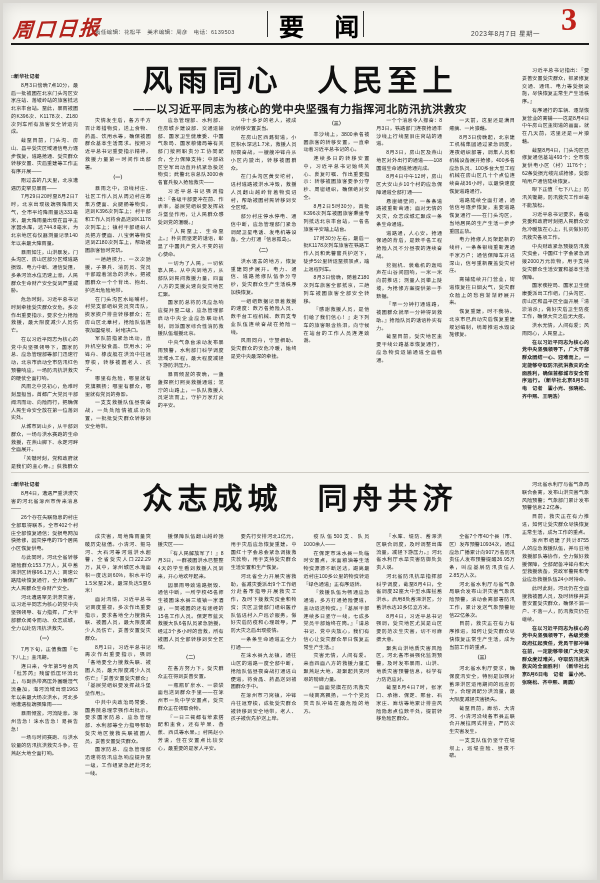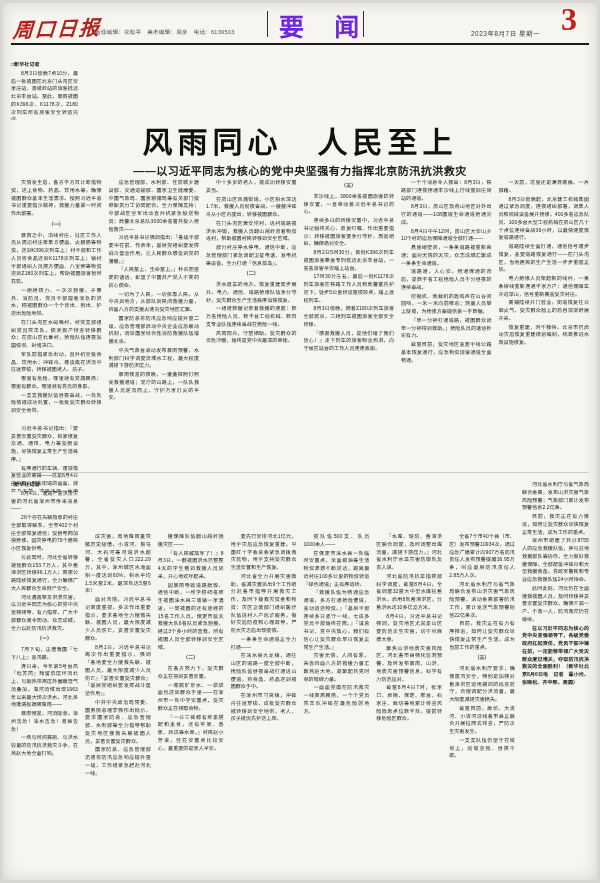--- a/index.html
+++ b/index.html
@@ -20,31 +20,31 @@
     font-family:"Liberation Serif",serif;font-weight:bold;font-style:italic;
     font-size:20px;color:#b3231c;letter-spacing:2px;
     transform:rotate(-2deg) skewX(-6deg);
   }
   .editors{position:absolute;left:84px;top:25px;font-size:5.5px;color:#4a4a4a;letter-spacing:.3px;}
   .hdr-bar{position:absolute;top:8px;width:1px;height:26px;background:#333;}
   .hdr-bar.b1{left:256px;}
   .hdr-bar.b2{left:352px;}
   .section-title{
     position:absolute;left:268px;top:4px;
-    font-family:"Liberation Serif",serif;font-weight:bold;font-size:25px;color:#6d28d9;
+    font-family:"Liberation Serif",serif;font-weight:bold;font-size:25px;color:#000000;
     letter-spacing:12px;white-space:nowrap;
   }
   .hdr-date{position:absolute;left:460px;top:25px;font-size:6.5px;color:#3c3c3c;letter-spacing:.5px;}
   .page-num{
     position:absolute;left:550px;top:-2px;
     font-family:"Liberation Serif",serif;font-weight:bold;font-size:32px;color:#c0221a;
   }
   
   .article{display:flex;gap:7px;box-sizing:border-box;}
-  .article.a1{height:424px;padding-top:8px;flex-direction:column;}
+  .article.a1{height:424px;padding-top:20px;}
   .article.a2{height:408px;padding-top:2px;}
   .article-divider{height:1px;background:#cfccc5;margin:3px 0 2px;}
   .col{width:67px;flex:0 0 67px;overflow:hidden;}
   .col.first{padding-top:8px;box-sizing:border-box;}
   .mid{flex:1 1 auto;display:flex;flex-direction:column;min-width:0;}
   .headline-block{text-align:center;}
   .a1 .headline-block{height:52px;}
   .a2 .headline-block{height:56px;padding-top:6px;box-sizing:border-box;}
   .headline{
     font-size:30px;line-height:1.08;font-weight:900;color:#101010;
@@ -90,21 +90,21 @@
           <p>危急时刻，习近平总书记时刻牵挂受灾群众安危，多次作出重要指示，要求全力抢险救援，最大限度减少人员伤亡。</p>
           <p>在以习近平同志为核心的党中央坚强领导下，国家防总、应急管理部等部门迅速行动，北京市启动全市防汛红色预警响应，一场防汛抗洪救灾的硬仗全面打响。</p>
           <p>风雨之中见初心，危难时刻显担当。首都广大党员干部闻汛而动、向险而行，把确保人民生命安全放在第一位落到实处。</p>
           <p>从城市到山乡，从干部到群众，一场与洪水赛跑的生命救援，在燕山脚下、永定河畔全面展开。</p>
           <p>『关键时刻，党和政府就是我们的主心骨。』获救群众朴素的话语，道出了大家的心声。</p>
         </div>
     </div>
     <div class="mid">
       <div class="headline-block">
         <div class="headline">风雨同心　人民至上</div>
-        <div class="subhead">——以习近平同志为核心的党中央坚强有力指挥北京防汛抗洪救灾</div>
+        <div class="subhead">——以习近平同志为核心的党中央坚强有力指挥河北防汛抗洪救灾</div>
       </div>
       <div class="midcols">
         <div class="mcol coltext">
             <p>灾情发生后，各方千方百计筹措物资，送上食物、药品、饮用水等，确保被困群众基本生活需求。按照习近平总书记重要指示精神，救援力量第一时间作出部署。</p>
             <p class="sec-mark">（一）</p>
             <p>暴雨之中，沿线村庄、社区工作人员从周边村庄筹集方便面、火腿肠等物资，送到K396次列车上；村干部和工作人员将食品送到K1178次列车上；镇村干部组织人员把方便面、八宝粥等物资送到Z180次列车上，帮助被困旅客暂时充饥。</p>
             <p>一趟趟接力、一次次驰援，子弟兵、消防员、党员干部蹚着湍急的洪水，把被困群众一个个背出、抱出、护送出危险地带。</p>
             <p>在门头沟区水峪嘴村，村党支部组织党员突击队，挨家挨户排查转移群众；在房山区北章村，抢险队伍连夜加固堤坝、封堵决口。</p>
             <p>军队前指紧急出动，直升机空投食品、饮用水；冲锋舟、橡皮艇在洪流中往返穿梭，转移被困老人、孩子。</p>
             <p>哪里有危险，哪里就有党旗飘扬；哪里有群众，哪里就有党员的身影。</p>
@@ -183,20 +183,21 @@
           <p>河北遭遇罕见洪涝灾害，以习近平同志为核心的党中央坚强领导、有力指挥，广大干部群众闻令而动、众志成城，全力以赴防汛抗洪救灾。</p>
           <p class="sec-mark">（一）</p>
           <p>7月下旬，正值我国『七下八上』主汛期。</p>
           <p>连日来，今年第5号台风『杜苏芮』残留低压环流北上，与副热带高压外围暖湿气流叠加，海河流域出现1963年以来最大场次洪水，河北多地遭遇极端强降雨——</p>
           <p>暴雨倾盆，河流陡涨。涿州告急！涞水告急！易县告急！</p>
           <p>一场与时间赛跑、与洪水较量的防汛抗洪救灾斗争，在燕赵大地全面打响。</p>
         </div>
     </div>
     <div class="mid">
       <div class="headline-block">
+        <div class="headline">众志成城　同舟共济</div>
       </div>
       <div class="midcols">
         <div class="mcol coltext">
             <p>成灾害，局地降雨量突破历史极值。小清河、拒马河、大石河等河道洪水超警，全省受灾人口222.29万，其中，涿州城区水淹面积一度达到60%，积水平均1.5米至2米，最深处达5至6米！</p>
             <p>面对汛情，习近平总书记高度重视，多次作出重要指示，要求各地全力搜救失联、被困人员，最大限度减少人员伤亡，妥善安置受灾群众。</p>
             <p>8月1日，习近平总书记再次作出重要指示，强调『各地要全力搜救失联、被困人员，最大限度减少人员伤亡』『妥善安置受灾群众』『基层党组织要发挥战斗堡垒作用』。</p>
             <p>中共中央政治局常委、国务院总理李强作出批示，要求国家防总、应急管理部、水利部等全力指导帮助受灾地区搜救失联被困人员，妥善安置受灾群众。</p>
             <p>国家防总、应急管理部迅速将防汛应急响应提升至一级，工作组紧急赶赴河北一线。</p>
           </div>
         <div class="mcol coltext">

